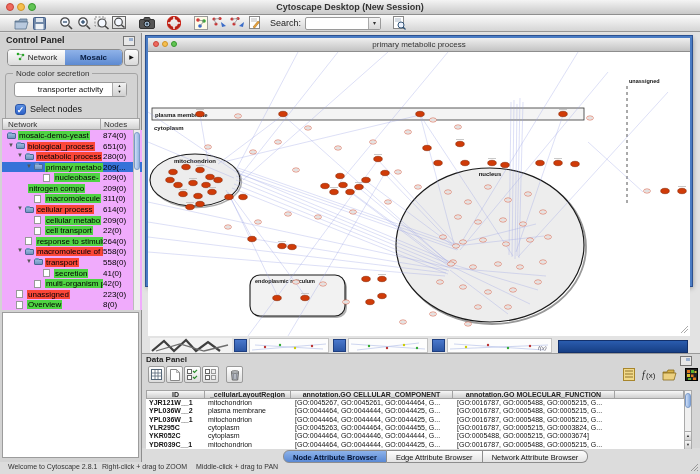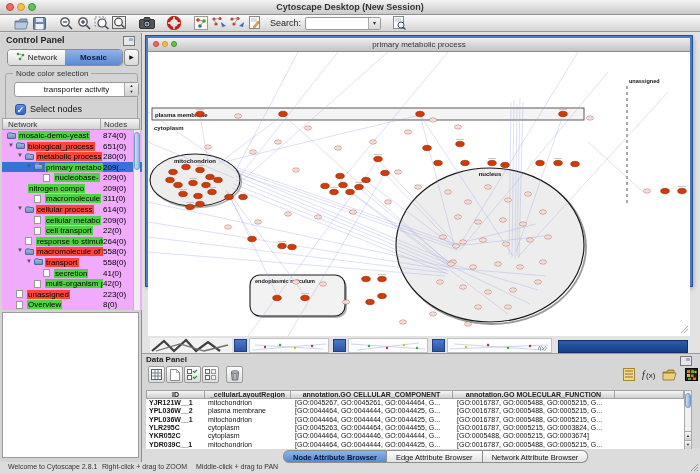--- a/index.html
+++ b/index.html
@@ -24,21 +24,21 @@
   .cp-title{position:absolute;left:6px;top:2px;font-size:9px;font-weight:bold;color:#222}
   .floaticon{position:absolute;width:10px;height:8px;border:1px solid #777;background:#e8e8e8}
   .floaticon:after{content:"";position:absolute;right:1px;top:1px;width:4px;height:3px;background:#9ab0d0}
   .tabbar{position:absolute;left:7px;top:16px;width:114px;height:15px;border:1px solid #8c8c8c;border-radius:4px;display:flex;overflow:hidden;background:#f4f4f4}
   .seg{flex:1;display:flex;align-items:center;justify-content:center;font-size:8px;color:#222;background:linear-gradient(#fdfdfd,#dcdcdc)}
   .seg.sel{background:linear-gradient(#8fb2e8,#5d8ad2);color:#0a1f45;font-weight:bold}
   .seg .segicon{margin-right:3px}
   .tab-arrow{position:absolute;left:124px;top:16px;width:13px;height:15px;border:1px solid #8c8c8c;border-radius:3px;background:linear-gradient(#fdfdfd,#d8d8d8);font-size:6px;line-height:15px;text-align:center;color:#111}
   .groupbox{position:absolute;left:5px;top:40px;width:131px;height:47px;border:1px solid #a5a5a5;border-radius:3px}
   .grouplbl{position:absolute;left:7px;top:-5px;background:#d3d3d3;padding:0 3px;font-size:8px;color:#333}
-  .ncombo{position:absolute;left:8px;top:8px;width:125px;height:15px;background:#fff;border:1px solid #999;border-radius:3px;box-sizing:border-box;font-size:8px;color:#111;text-align:center;line-height:13px}
+  .ncombo{position:absolute;left:8px;top:8px;width:113px;height:15px;background:#fff;border:1px solid #999;border-radius:3px;box-sizing:border-box;font-size:8px;color:#111;text-align:center;line-height:13px}
   .ncombo .stepper{position:absolute;right:0;top:0;width:13px;height:13px;border-left:1px solid #aaa;background:linear-gradient(#f2f2f2,#d0d0d0);font-size:4px;line-height:6px;text-align:center;color:#222}
   .checkrow{position:absolute;left:9px;top:29px;height:12px;display:flex;align-items:center}
   .checkbox{width:11px;height:11px;border-radius:3px;background:linear-gradient(#5b90e2,#2f63c9);border:1px solid #2a55a8;box-sizing:border-box;color:#fff;font-size:9px;line-height:10px;text-align:center;font-weight:bold}
   .checklbl{font-size:9px;color:#111;margin-left:4px}
   .treehdr{position:absolute;left:2px;top:85px;width:138px;height:12px;background:linear-gradient(#f6f6f6,#d2d2d2);border:1px solid #a2a2a2;box-sizing:border-box;font-size:8px;color:#333}
   .treehdr .c1{position:absolute;left:5px;top:1px}
   .treehdr .c2{position:absolute;left:101px;top:1px}
   .treehdr .sep{position:absolute;left:97px;top:0;width:1px;height:10px;background:#a8a8a8}
   .treebody{position:absolute;left:2px;top:97px;width:142px;height:180px;background:#f0abfc;overflow:hidden}
   .trow{position:relative;height:10.58px;white-space:nowrap}
@@ -236,21 +236,21 @@
             </svg></span>
         <span>Network</span>
       </span>
       <span class="seg sel">
         <span>Mosaic</span>
       </span>
     </div>
     <span class="tab-arrow">▶</span>
 
     <div class="groupbox">
-      <span class="grouplbl">Node color selection</span>
+      <span class="grouplbl">Node color secretion</span>
       <div class="ncombo">
         <span>transporter activity</span>
         <span class="stepper">▲<br>▼</span>
       </div>
       <div class="checkrow">
         <span class="checkbox">✓</span>
         <span class="checklbl">Select nodes</span>
       </div>
     </div>
 

